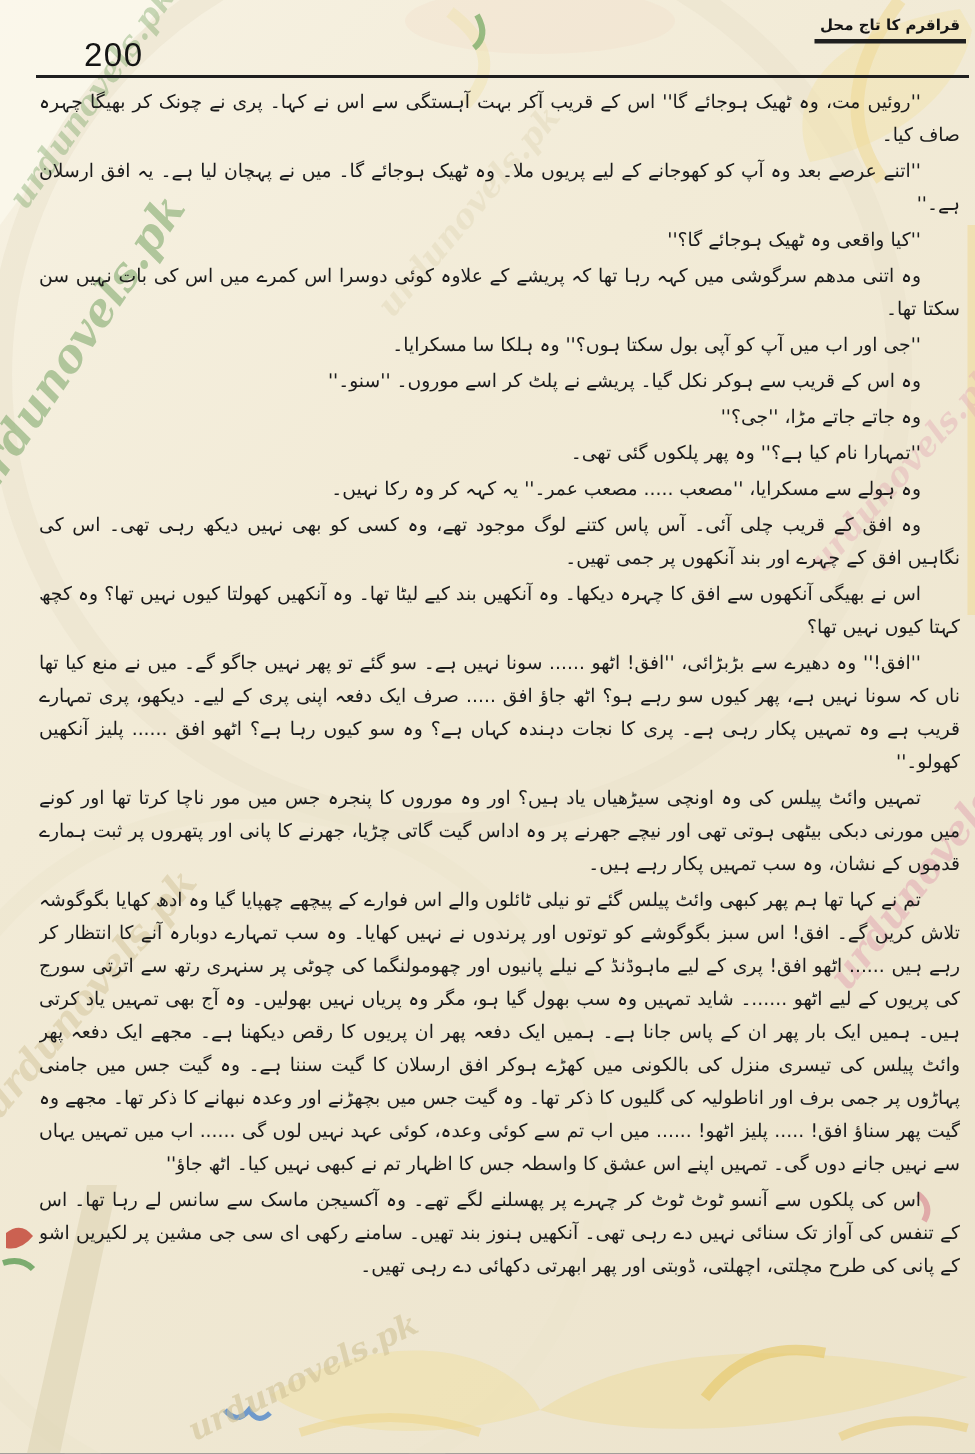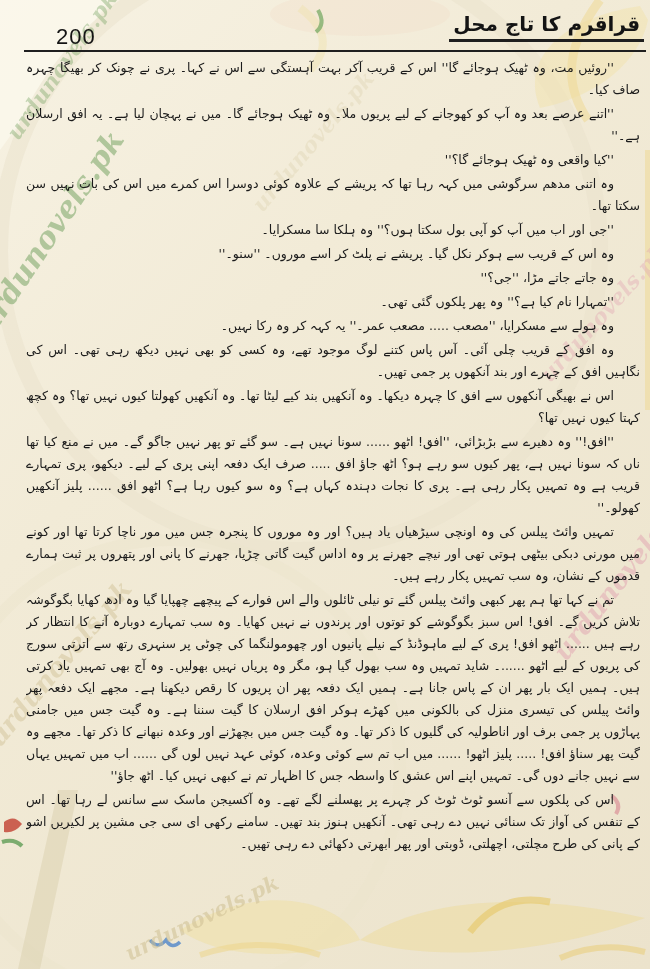--- a/index.html
+++ b/index.html
@@ -35,21 +35,21 @@
   .wm7 { left: 225px;  top: 128px;  transform: rotate(-50deg); font-size: 22px; opacity: .22; }
 
   
   .page-number {
     position: absolute; left: 56px; top: 24px;
     font-family: "Liberation Sans", sans-serif;
     font-weight: normal; font-size: 22px; letter-spacing: 1px; color: #141414;
   }
   .book-title {
     position: absolute; right: 6px; top: 12px;
-    direction: rtl; font-weight: bold; font-size: 20px; color: #141414;
+    direction: rtl; font-weight: bold; font-size: 10px; color: #141414;
     padding: 0 4px 3px 4px;
     border-bottom: 3px solid #1f1f1f;
   }
   .main-rule {
     position: absolute; left: 24px; right: 4px; top: 50px;
     height: 2px; background: #1f1f1f;
   }
 
   
   .content {

